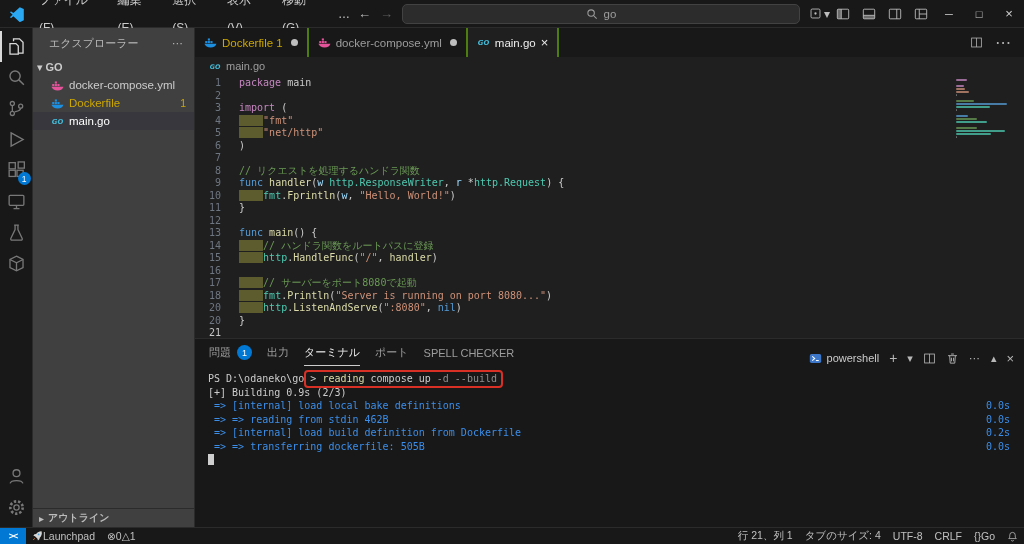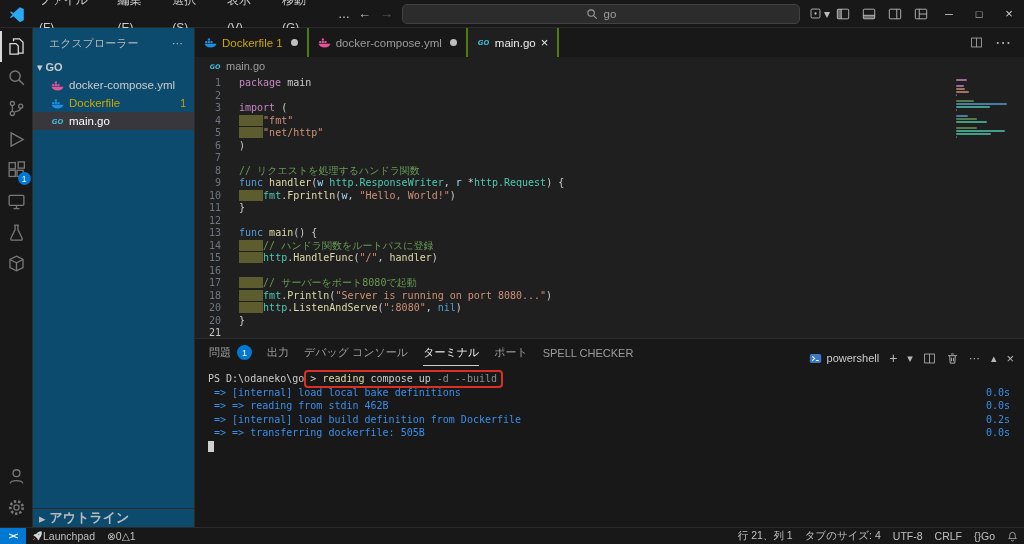--- a/index.html
+++ b/index.html
@@ -37,31 +37,31 @@
 
 
 .main{display:flex;height:499px}
 .activitybar{width:33px;background:#181818;border-right:1px solid #2b2b2b;display:flex;flex-direction:column;align-items:center;padding:3px 0 4px}
 .act{width:33px;height:31px;display:flex;align-items:center;justify-content:center;color:#787878;position:relative}
 .act.active{color:#d9d9d9;box-shadow:inset 2px 0 0 #d9d9d9}
 .abadge{position:absolute;right:2px;bottom:1px;min-width:13px;height:13px;border-radius:7px;background:#0078d4;color:#fff;font-size:8.5px;display:flex;align-items:center;justify-content:center}
 .mt-auto{margin-top:auto}
 
 
-.sidebar{width:162px;background:#0c4a6e;border-right:1px solid #2b2b2b;display:flex;flex-direction:column;font-size:11.5px}
+.sidebar{width:162px;background:#404040;border-right:1px solid #2b2b2b;display:flex;flex-direction:column;font-size:11.5px}
 .sb-header{height:30px;display:flex;align-items:center;padding:0 10px 0 16px;font-size:11px;color:#b9b9b9}
 .sb-header .sp{flex:1}
 .tree-root{height:18px;display:flex;align-items:center;gap:3px;padding-left:4px;font-weight:700;font-size:11px;color:#ccc}
 .file{height:18px;display:flex;align-items:center;gap:5px;padding:0 8px 0 18px;color:#ccc}
 .file.selected{background:#37373d;color:#fff}
 .fname{flex:1;white-space:nowrap;overflow:hidden}
 .warnname{color:#cca700}
 .fbadge{color:#cca700;font-size:10.5px}
 .sb-bottom{margin-top:auto}
-.sb-section{height:19px;border-top:1px solid #2b2b2b;display:flex;align-items:center;gap:4px;padding-left:6px;font-size:13px;color:#bcbcbc;font-weight:600}
+.sb-section{height:19px;border-top:1px solid #2b2b2b;display:flex;align-items:center;gap:4px;padding-left:6px;font-size:10px;color:#bcbcbc;font-weight:600}
 
 
 .editor-col{flex:1;display:flex;flex-direction:column;min-width:0}
 .tabbar{height:29px;background:#181818;display:flex;align-items:stretch}
 .tab{display:flex;align-items:center;gap:5px;padding:0 9px;font-size:11.5px;color:#9d9d9d;border-right:2px solid #4d7c0f}
 .tab.active{background:#1f1f1f;color:#ececec}
 .dot{width:7px;height:7px;border-radius:50%;background:#bfbfbf;margin-left:3px}
 .tab-actions{margin-left:auto;display:flex;align-items:center;gap:12px;padding-right:12px;color:#b0b0b0}
 .breadcrumb{height:18px;display:flex;align-items:center;gap:5px;padding-left:14px;font-size:11px;color:#9d9d9d;background:#1f1f1f}
 .editor-body{position:relative;flex:1;display:flex;background:#1f1f1f;overflow:hidden}
@@ -376,23 +376,20 @@
 
       <div class="panel">
         <div class="panel-header">
           <span class="ptab">
             <span>問題</span>
             <span class="pbadge">1</span>
           </span>
           <span class="ptab">
               <span>出力</span>
             </span>
-          <span class="ptab">
-              <span>デバッグ コンソール</span>
-            </span>
           <span class="ptab active">
               <span>ターミナル</span>
             </span>
           <span class="ptab">
               <span>ポート</span>
             </span>
           <span class="ptab">
               <span>SPELL CHECKER</span>
             </span>
           <span class="panel-actions">
@@ -413,20 +410,21 @@
             <svg viewBox="0 0 16 16" width="13" height="13" fill="none" stroke="currentColor" stroke-width="1.1">
                 <path d="M2.5 4.5h11M6.3 2.5h3.4M4.5 4.5l.7 9.2h5.6l.7-9.2M6.7 7v4.5M9.3 7v4.5"></path>
               </svg>
             <span class="g-more"></span>
             <span class="g-chevu"></span>
             <span class="g-close"></span>
           </span>
         </div>
         <div class="terminal">
             <div class="trow"><span><span class="tk-pl">PS D:\odaneko\go</span><span class="redbox"><span class="tk-pl">&gt; </span><span class="tk-cmd">reading</span><span class="tk-pl"> compose up </span><span class="tk-arg">-d --build</span></span></span></div>
+            <div class="trow"><span><span class="tk-pl">[+] Building 0.9s (2/3)</span></span></div>
             <div class="trow"><span><span class="tk-blu"> =&gt; [internal] load local bake definitions</span></span><span class="tk-blu">0.0s</span></div>
             <div class="trow"><span><span class="tk-blu"> =&gt; =&gt; reading from stdin 462B</span></span><span class="tk-blu">0.0s</span></div>
             <div class="trow"><span><span class="tk-blu"> =&gt; [internal] load build definition from Dockerfile</span></span><span class="tk-blu">0.2s</span></div>
             <div class="trow"><span><span class="tk-blu"> =&gt; =&gt; transferring dockerfile: 505B</span></span><span class="tk-blu">0.0s</span></div>
             <div class="trow"><span><span class="tk-cursor"> </span></span></div>
           </div>
       </div>
     </div>
   </div>
 

